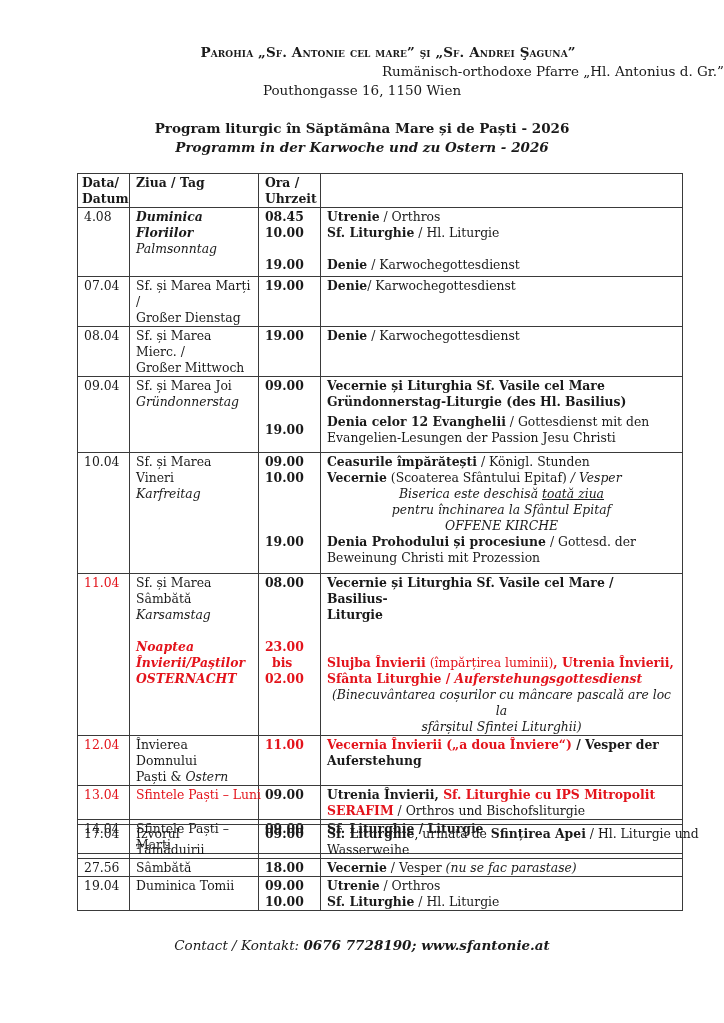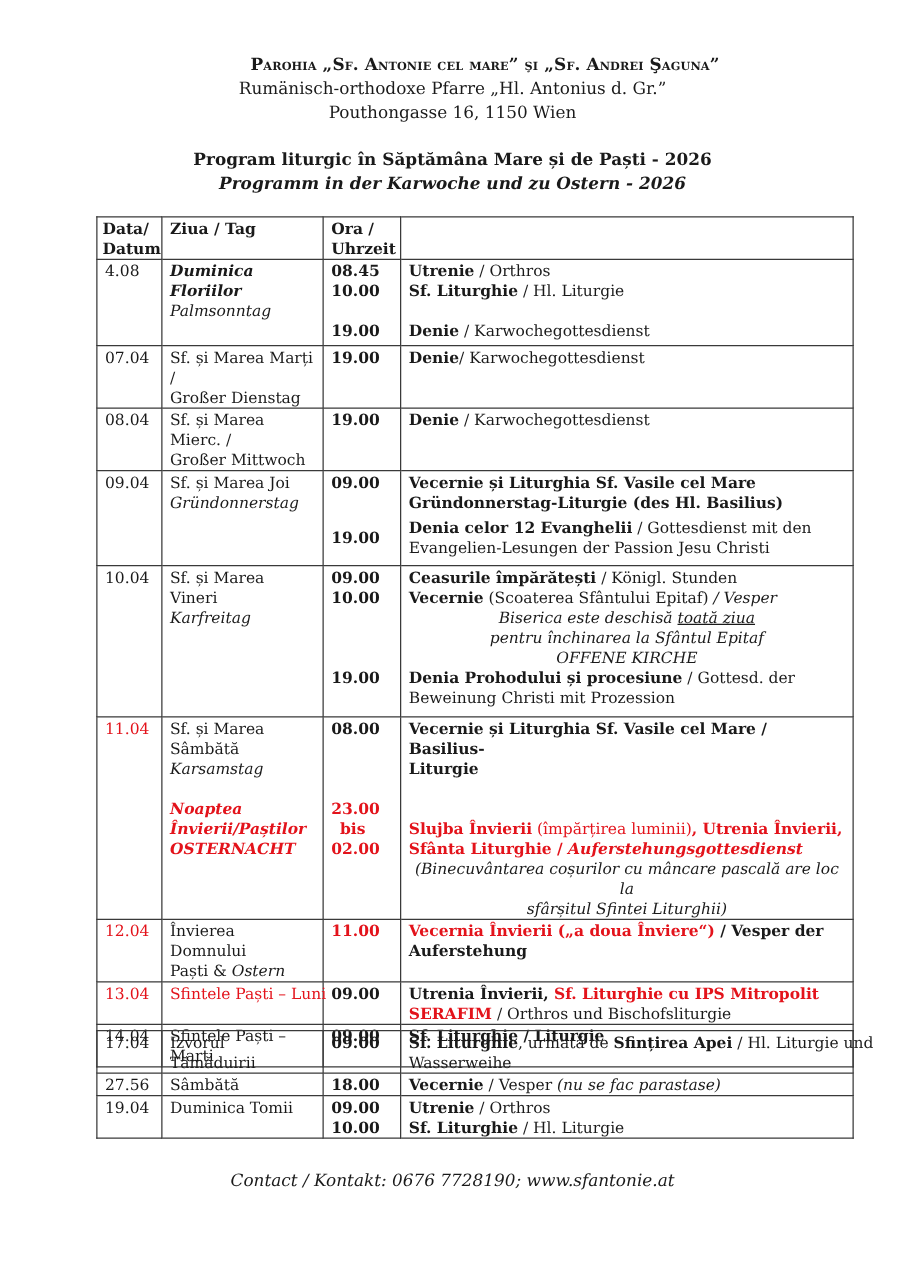--- a/index.html
+++ b/index.html
@@ -1,41 +1,41 @@
 <!DOCTYPE html>
 <html><head>
 <meta charset="utf-8">
 <style>
   html, body { margin: 0; padding: 0; background: #ffffff; }
   body { width: 724px; height: 1023px; position: relative; font-family: "DejaVu Serif", "Liberation Serif", serif; color: #1a1a1a; overflow: hidden; }
   .hdr { position: absolute; left: 0; width: 724px; text-align: center; }
   .h1 { top: 44px; font-size: 13.5px; font-weight: bold; letter-spacing: 0.1px; margin-left: 26px; }
   .h1 .sc { font-variant: small-caps; }
-  .h2 { top: 63px; font-size: 13.5px; }
+  .h2 { top: 63px; font-size: 13.5px; text-align: right; }
   .h3 { top: 82px; font-size: 13.5px; }
   .t1 { top: 120px; font-size: 13.5px; font-weight: bold; }
   .t2 { top: 139px; font-size: 13.5px; font-weight: bold; font-style: italic; }
 
   table { position: absolute; left: 77px; width: 605px; border-collapse: collapse; table-layout: fixed; font-size: 12.4px; line-height: 16px; }
   td { border: 1.3px solid #3a3a3a; vertical-align: top; padding: 1px 6px 0 6px; }
   col.c1 { width: 52px; } col.c2 { width: 129px; } col.c3 { width: 62px; } col.c4 { width: 362px; }
   #tbl1 { top: 173px; }
   #tbl2 { top: 824px; }
   .b { font-weight: bold; }
   .i { font-style: italic; }
   .red { color: #e3131b; }
   .ctr { text-align: center; }
   .u { text-decoration: underline; }
   .time { font-weight: bold; }
   .line { display: block; }
   .blank { display: block; height: 16px; }
   .gap4 { display:block; height: 4px; }
 
   .footer { position: absolute; top: 937px; left: 0; width: 724px; text-align: center; font-size: 13.5px; font-style: italic; }
-  .footer b { font-weight: normal; }
+  .footer b { font-weight: bold; }
 </style>
 </head>
 <body>
 
 <div class="hdr h1"><span class="sc">Parohia „Sf. Antonie cel mare” şi „Sf. Andrei Şaguna”</span></div>
 <div class="hdr h2">Rumänisch-orthodoxe Pfarre „Hl. Antonius d. Gr.”</div>
 <div class="hdr h3">Pouthongasse 16, 1150 Wien</div>
 <div class="hdr t1">Program liturgic în Săptămâna Mare și de Paști - 2026</div>
 <div class="hdr t2">Programm in der Karwoche und zu Ostern - 2026</div>
 

